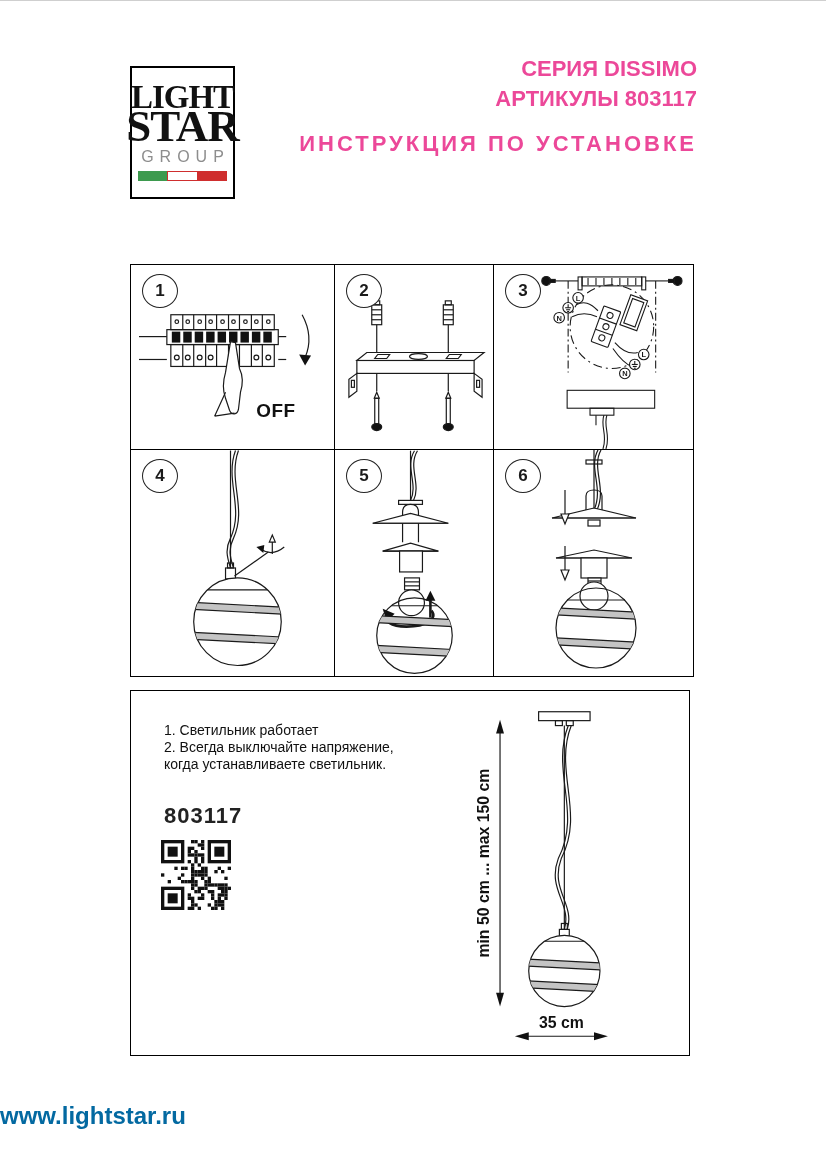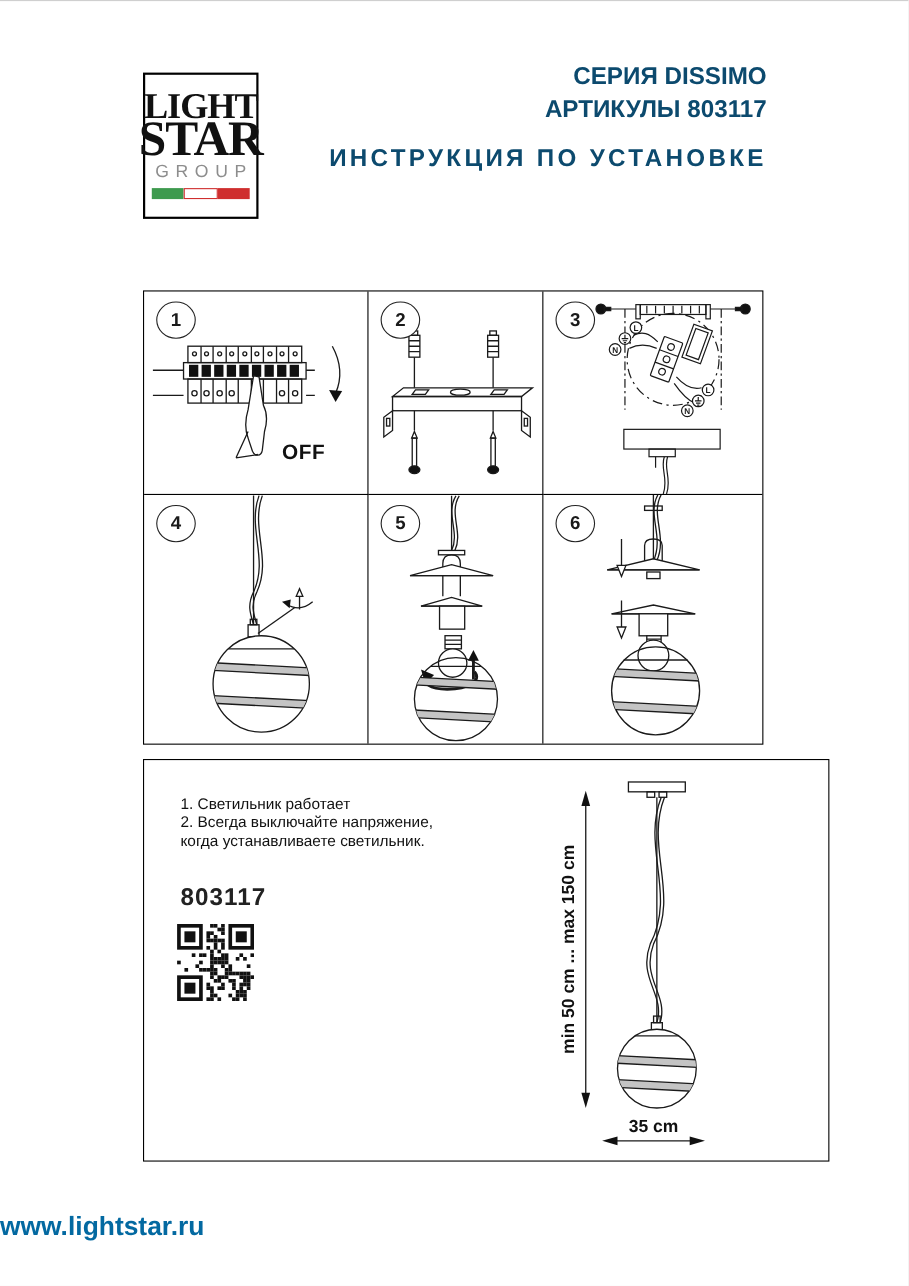--- a/index.html
+++ b/index.html
@@ -13,38 +13,38 @@
   .logo-word{font-family:"Liberation Serif",serif;font-weight:bold;color:#111;letter-spacing:-1px}
   .logo-light{font-size:33px;line-height:26px}
   .logo-star{font-size:45px;line-height:33px}
   .logo-group{font-size:16px;letter-spacing:6px;color:#8d8d8d;margin:5px 0 0 6px}
   .flag{display:flex;width:90px;height:10px;margin-top:5px}
   .flag-seg{flex:1}
   .flag-g{background:#3d9a4e}
   .flag-w{background:#fff;border:1px solid #cf2e2e}
   .flag-r{background:#cf2e2e}
 
-  .title{position:absolute;right:129px;top:53px;text-align:right;font-weight:bold;color:#0c4a6e}
+  .title{position:absolute;right:129px;top:53px;text-align:right;font-weight:bold;color:#ec4899}
   .title-line{font-size:22px;line-height:30px;white-space:nowrap}
   .instr{margin-top:17px}
   .instr-line1{font-size:22px;line-height:26px;letter-spacing:3px;white-space:nowrap}
   .instr-line2{font-size:22px;line-height:26px;letter-spacing:1.2px;white-space:nowrap}
 
   
   .grid{position:absolute;left:130px;top:263px;width:564px;border:1.5px solid #000;
         display:grid;grid-template-columns:204px 159px auto;grid-template-rows:185px 226px;background:#fff}
   .cell{position:relative;border-right:1.5px solid #000;border-bottom:1.5px solid #000}
   .cell:nth-child(3n){border-right:none}
   .cell:nth-child(n+4){border-bottom:none}
   .num{position:absolute;left:11px;top:9px;width:36px;height:34px;border:1.7px solid #222;border-radius:50%;
        display:flex;align-items:center;justify-content:center;font-size:17px;font-weight:bold;background:#fff;z-index:2}
   .art{position:absolute;inset:0;width:100%;height:100%}
 
   
-  .info{position:absolute;left:130px;top:689px;width:624px;height:366px;border:1.5px solid #000;background:#fff}
+  .info{position:absolute;left:130px;top:689px;width:560px;height:366px;border:1.5px solid #000;background:#fff}
   .notes{position:absolute;left:33px;top:31px;font-size:14px;line-height:17px;color:#111}
   .article{position:absolute;left:33px;top:112px;font-size:22px;font-weight:bold;letter-spacing:1px;color:#222}
   .qr{position:absolute;left:30px;top:149px;width:70px;height:70px}
   .dim-svg{position:absolute;inset:0;width:100%;height:100%}
 
   .footer{position:absolute;left:0;top:1101px;width:100%;font-size:24px;font-weight:bold;color:#0369a1}
 
   svg text{font-family:"Liberation Sans",sans-serif}
 </style>
 </head>

